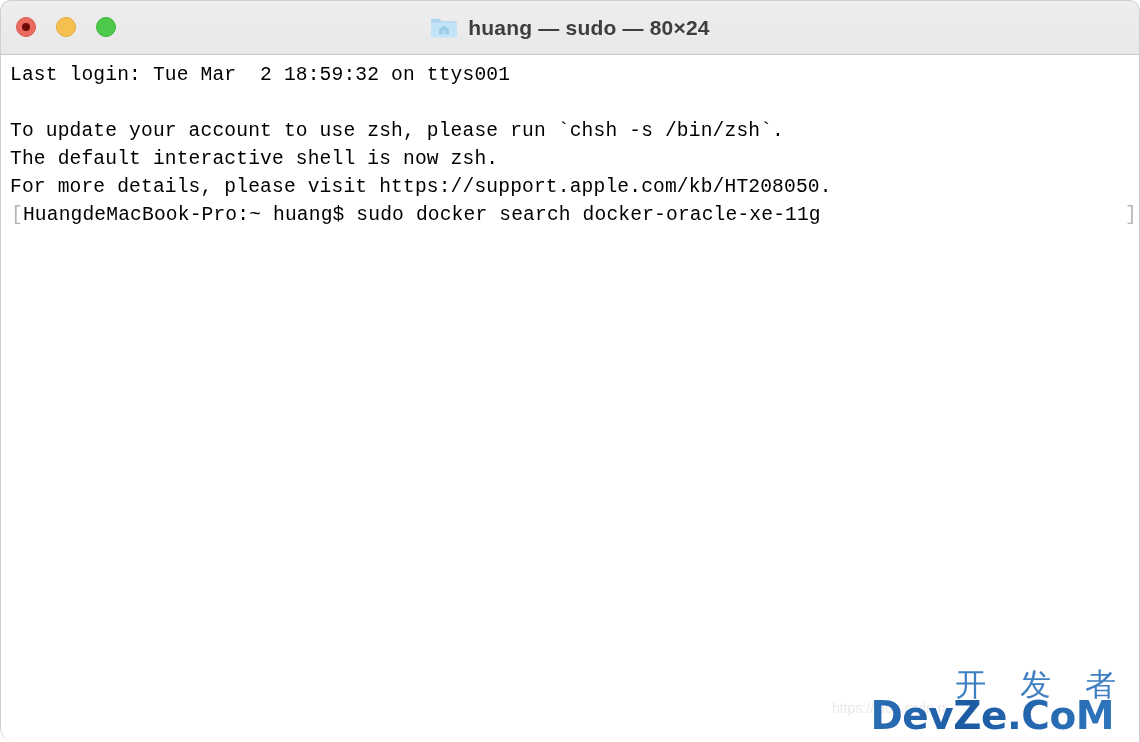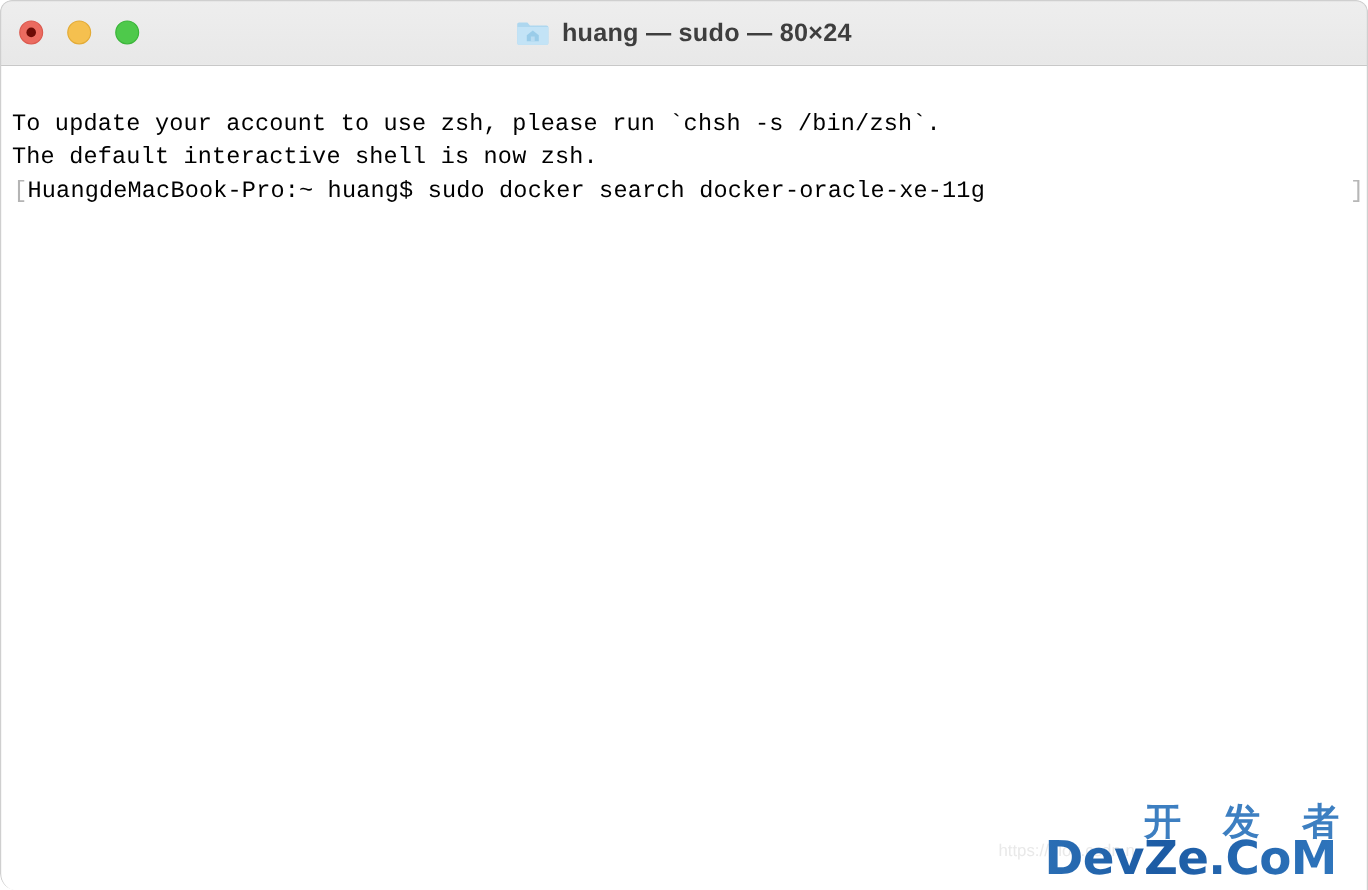--- a/index.html
+++ b/index.html
@@ -187,21 +187,21 @@
     font-size: 14px;
     color: #e9e9e9;
     white-space: nowrap;
   }
   .wm-cn {
     position: absolute;
     right: 4px;
     bottom: 32px;
     font-family: "DejaVu Sans", sans-serif;
     font-size: 31px;
-    font-weight: 700;
+    font-weight: 400;
     color: #3d7fc1;
     letter-spacing: 12px;
     white-space: nowrap;
   }
   .wm-en {
     position: absolute;
     right: 18px;
     bottom: 0px;
     font-family: "DejaVu Sans", sans-serif;
     font-size: 39px;
@@ -237,23 +237,25 @@
           <path d="M14 9.5 L19 13.4 L19 18.3 L9 18.3 L9 13.4 Z" fill="#93c8e6" opacity="0.85"></path>
           <rect x="12.4" y="14.4" width="3.2" height="3.9" fill="#b9dcf2"></rect>
         </svg>
       </span>
       <span class="title-text">huang — sudo — 80×24</span>
     </div>
   </div>
 
   <div class="terminal">
 
+    <div class="term-line">Last login: Tue Mar  2 18:59:32 on ttys001</div>
     <div class="term-line blank"> </div>
     <div class="term-line">To update your account to use zsh, please run `chsh -s /bin/zsh`.</div>
     <div class="term-line">The default interactive shell is now zsh.</div>
+    <div class="term-line">For more details, please visit https://support.apple.com/kb/HT208050.</div>
 
     <div class="term-line line-prompt"><span class="bracket">[</span><span>HuangdeMacBook-Pro:~ huang$ </span><span>sudo docker search docker-oracle-xe-11g</span><span class="right-bracket">]</span></div>
 
 
   </div>
 
   <div class="watermark">
     <div class="wm-csdn">https://blog.csdn.n</div>
     <div class="wm-cn">开 发 者</div>
     <div class="wm-en">DevZe.CoM</div>

